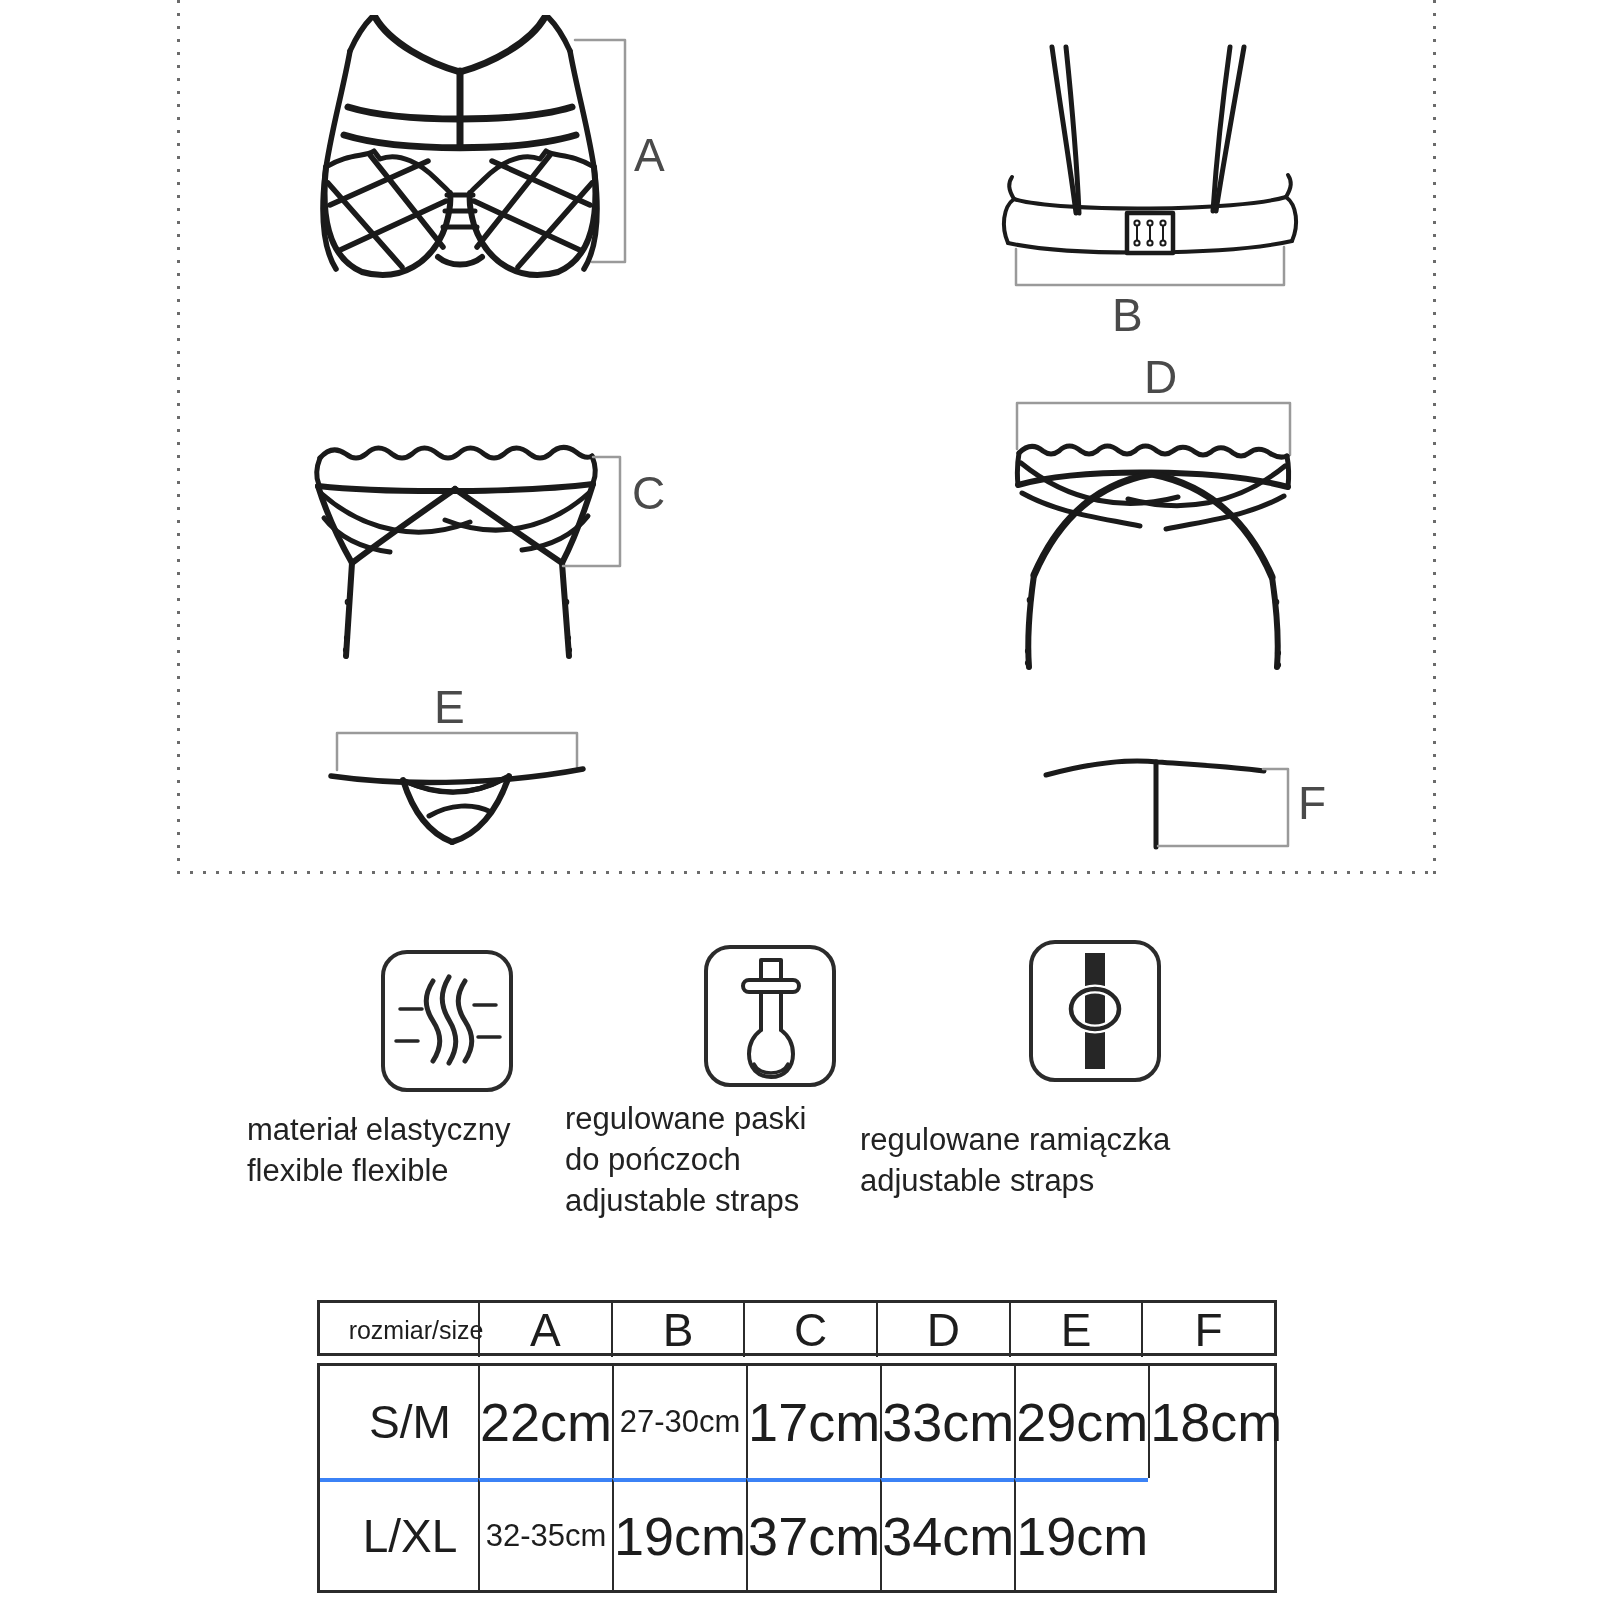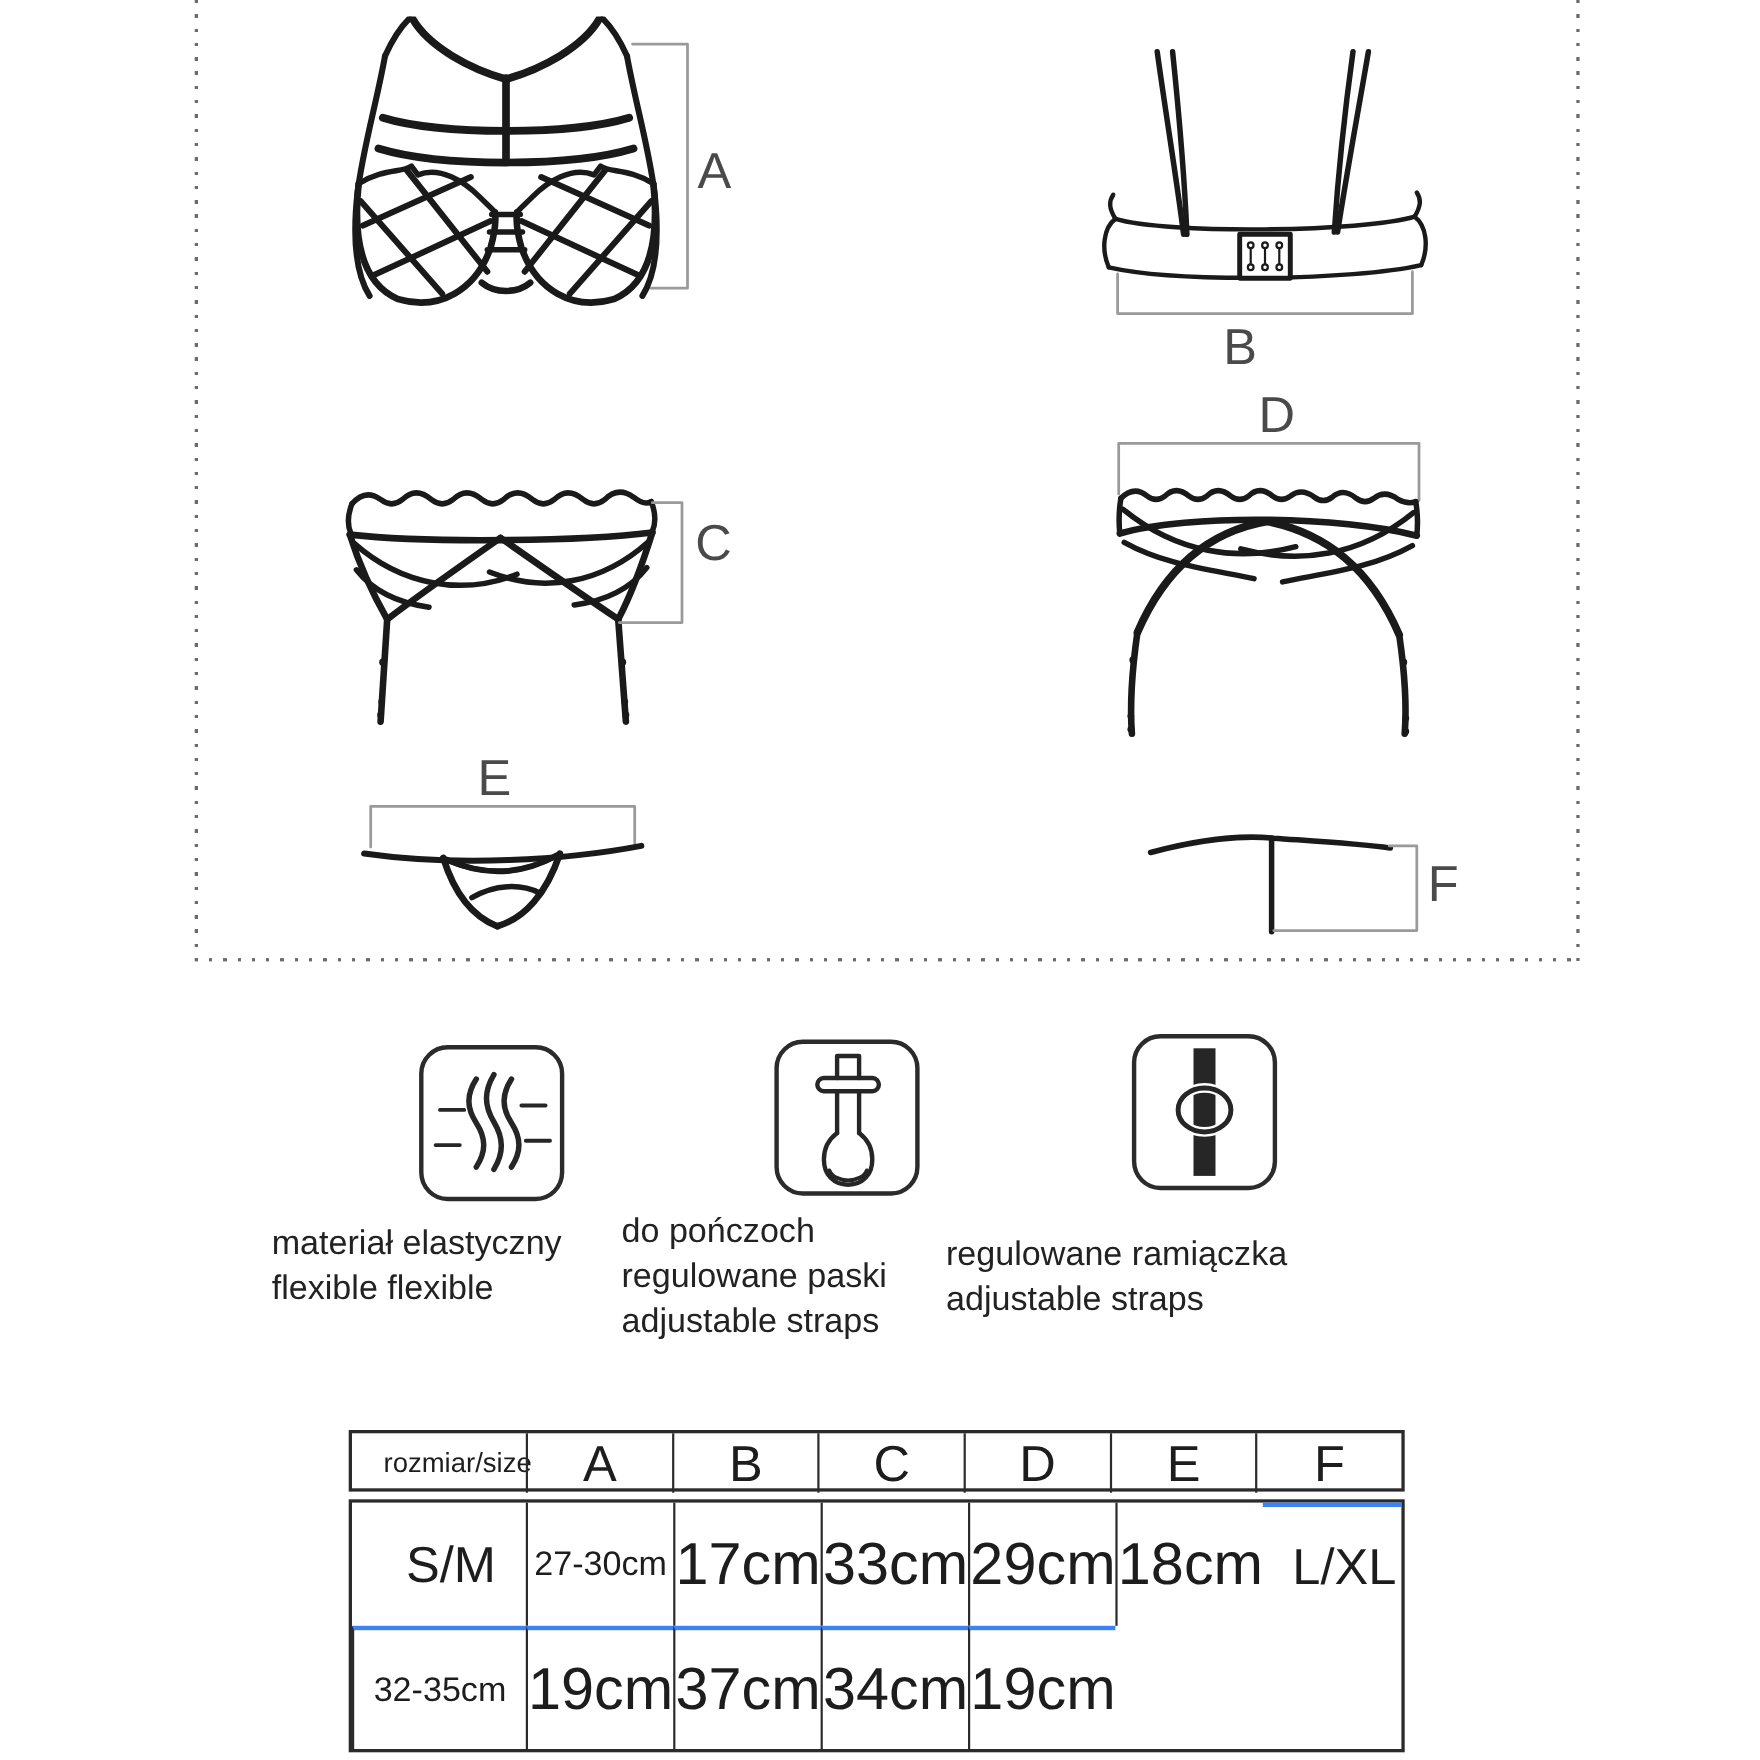--- a/index.html
+++ b/index.html
@@ -190,22 +190,22 @@
     <div class="icon-frame">
       <svg width="122" height="132" viewBox="0 0 122 132" fill="none" stroke="#262626" stroke-linecap="round" stroke-linejoin="round">
         <path d="M52,30 L52,10 L72,10 L72,30" stroke-width="4"></path>
         <rect x="34" y="30" width="56" height="12" rx="6" stroke-width="4"></rect>
         <path d="M52,42 L52,80 M72,42 L72,80" stroke-width="4"></path>
         <path d="M52,80 C44,86 40,94 40,104 C40,118 49,127 62,127 C75,127 84,118 84,104 C84,94 80,86 72,80" stroke-width="4"></path>
         <path d="M45,114 C50,126 74,126 79,114" stroke-width="3.5"></path>
       </svg>
     </div>
     <div class="caption" style="margin-top:12px;">
+      <div>regulowane paski</div>
       <div>do pończoch</div>
-      <div>regulowane paski</div>
       <div>adjustable straps</div>
     </div>
   </div>
 
   <div class="feature" style="left:860px;top:940px;width:470px;">
     <div class="icon-frame">
       <svg width="122" height="132" viewBox="0 0 122 132">
         <rect x="51" y="8" width="20" height="116" fill="#262626"></rect>
         <ellipse cx="61" cy="64" rx="24" ry="20" fill="none" stroke="#ffffff" stroke-width="9"></ellipse>
         <ellipse cx="61" cy="64" rx="24" ry="20" fill="none" stroke="#262626" stroke-width="4.5"></ellipse>
@@ -222,20 +222,21 @@
       <div class="th first">rozmiar/size</div>
       <div class="th">A</div>
       <div class="th">B</div>
       <div class="th">C</div>
       <div class="th">D</div>
       <div class="th">E</div>
       <div class="th">F</div>
     </div>
     <div class="tbody">
       <div class="td row0 col0 sizecol">S/M</div>
+      <div class="td row0">22cm</div>
       <div class="td row0 small">27-30cm</div>
       <div class="td row0">17cm</div>
       <div class="td row0">33cm</div>
       <div class="td row0">29cm</div>
       <div class="td row0">18cm</div>
       <div class="td col0 sizecol">L/XL</div>
       <div class="td small">32-35cm</div>
       <div class="td">19cm</div>
       <div class="td">37cm</div>
       <div class="td">34cm</div>

